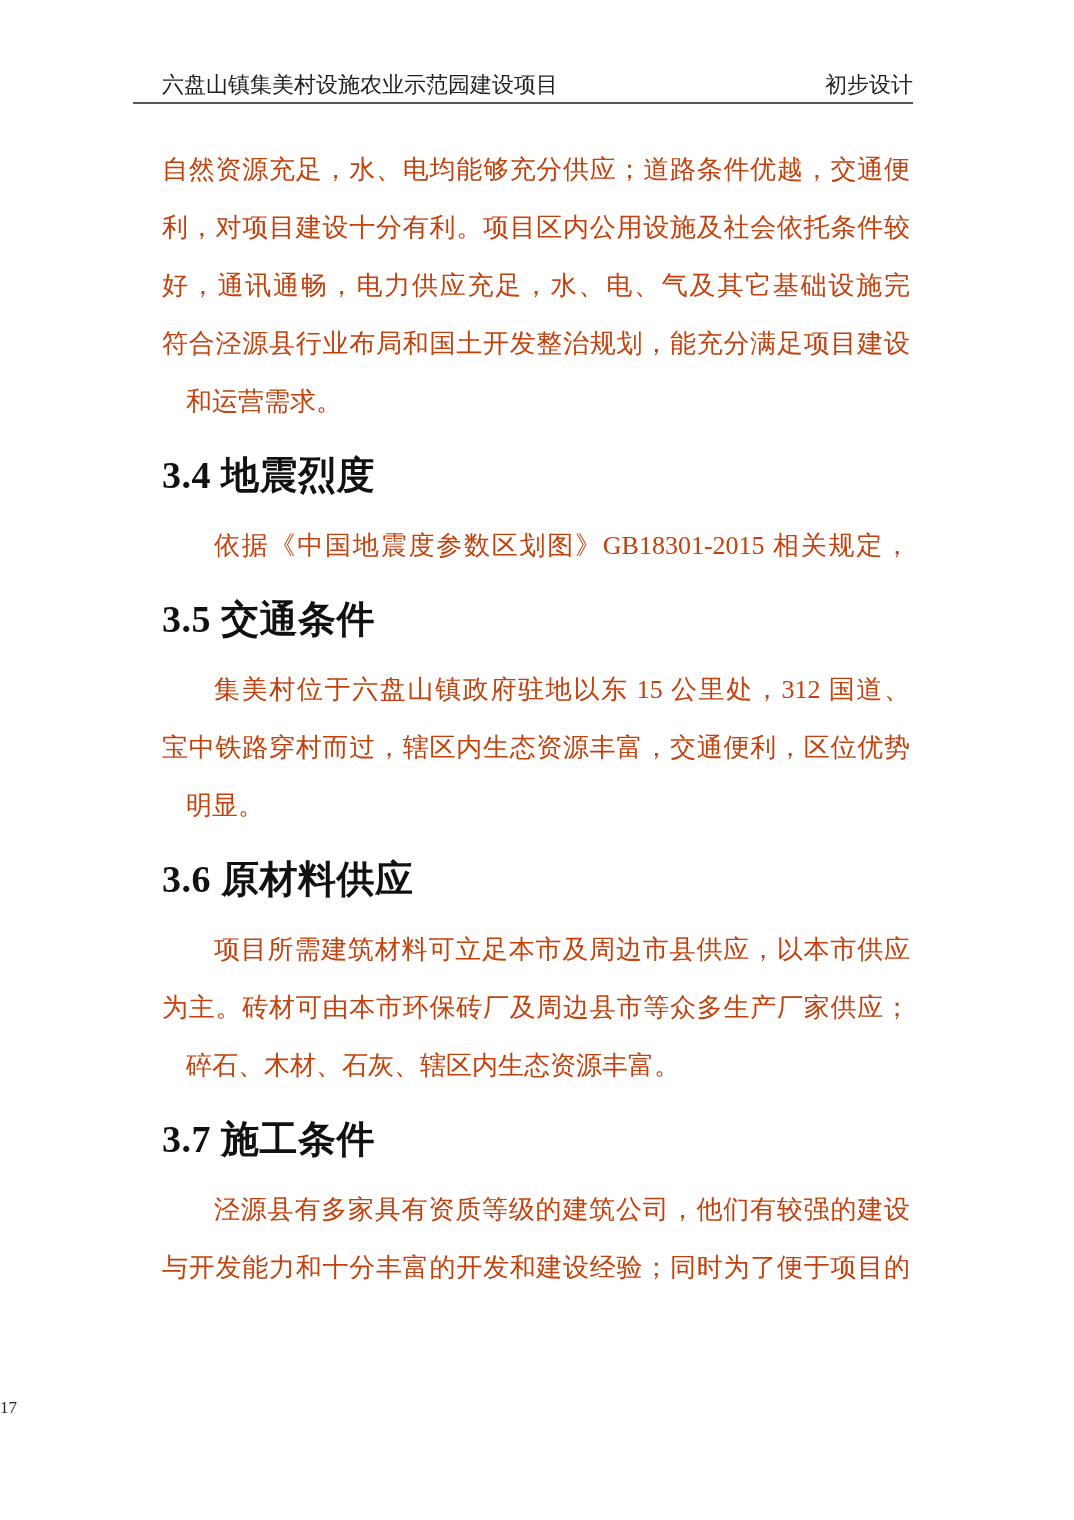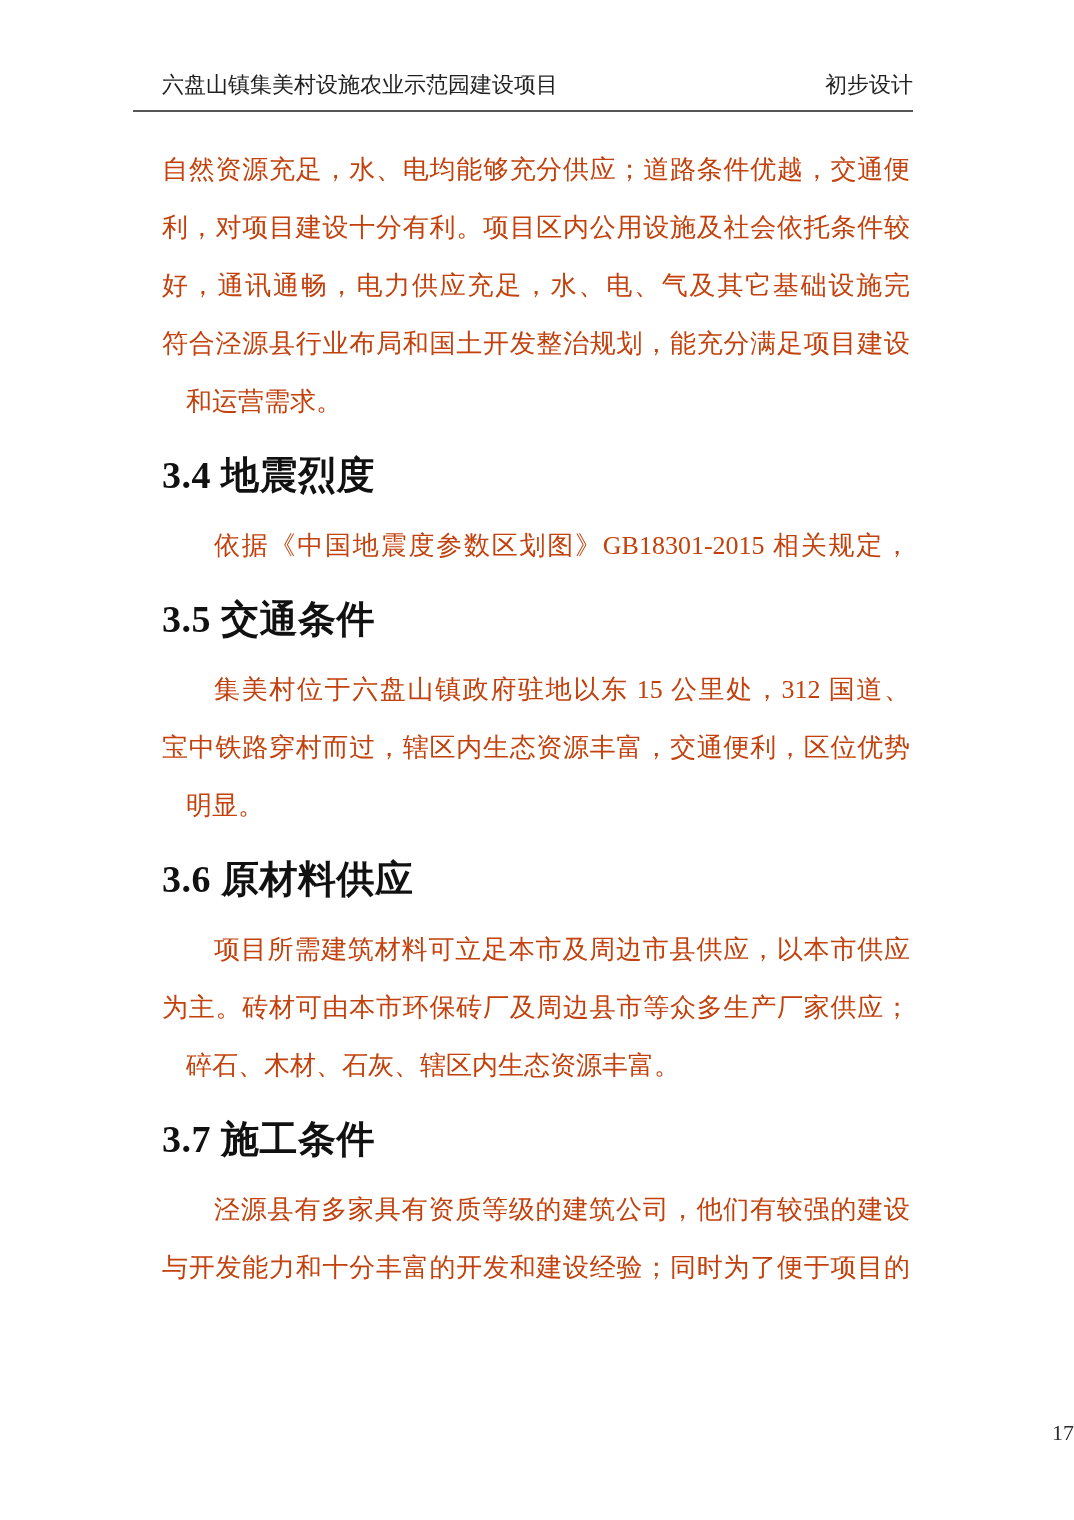--- a/index.html
+++ b/index.html
@@ -12,21 +12,21 @@
   .page {
     position: relative;
     width: 1074px; height: 1520px;
     background: #ffffff;
     overflow: hidden;
   }
   .header {
     position: absolute;
     left: 133px; top: 70px;
     width: 780px;
-    padding: 0 0 11px 29px;
+    padding: 0 0 3px 29px;
     border-bottom: 2px solid #565656;
     display: flex;
     justify-content: space-between;
     align-items: baseline;
     font-size: 22px;
     line-height: 29px;
     color: #1f1f1f;
     white-space: nowrap;
   }
   .content {
@@ -51,24 +51,23 @@
     font-weight: 700;
     line-height: 44px;
     margin: 22px 0 20px 0;
     color: #111111;
     letter-spacing: 0.5px;
   }
   .footer {
     position: absolute;
     left: 0; top: 1398px;
     width: 1074px;
-    text-align: right;
-    font-size: 22px;
+    text-align: left;
+    font-size: 17px;
     color: #2b2b2b;
-    margin-top: 22px;
   }
 </style>
 </head>
 <body>
 
 <div class="page">
 
   <div class="header">
     <span>六盘山镇集美村设施农业示范园建设项目</span>
     <span>初步设计</span>

